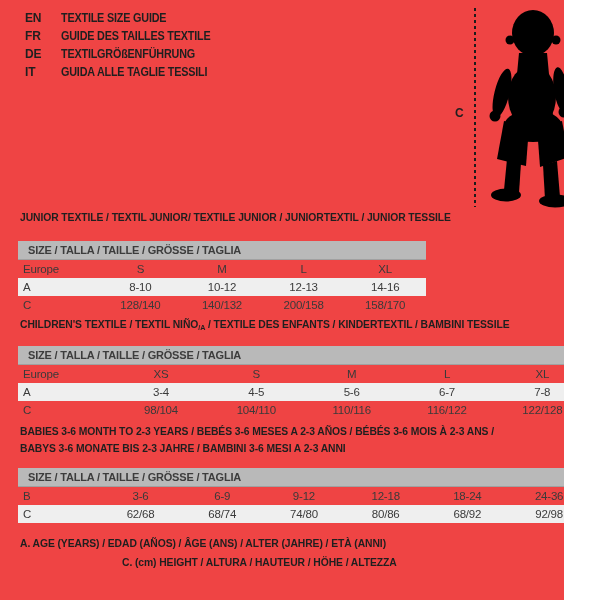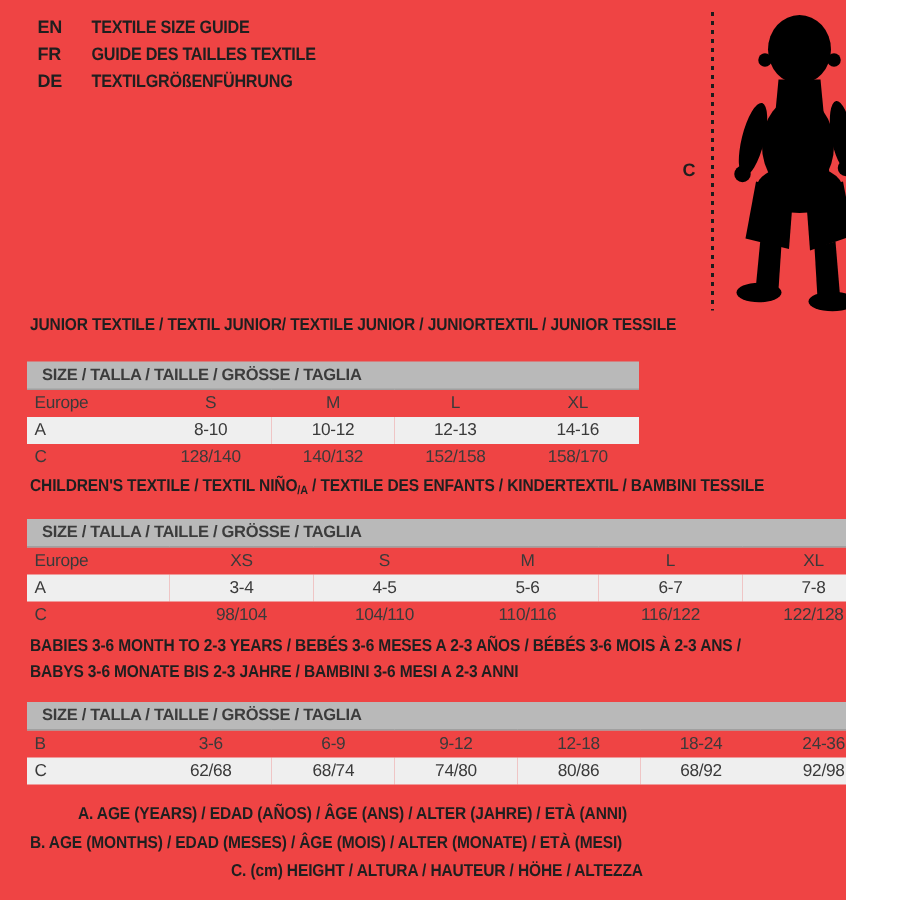--- a/index.html
+++ b/index.html
@@ -58,20 +58,24 @@
         <span class="lang-code">EN</span>
         <span class="lang-label cond">TEXTILE SIZE GUIDE</span>
       </div>
       <div class="lang-row">
         <span class="lang-code">FR</span>
         <span class="lang-label cond">GUIDE DES TAILLES TEXTILE</span>
       </div>
       <div class="lang-row">
         <span class="lang-code">DE</span>
         <span class="lang-label cond">TEXTILGRÖßENFÜHRUNG</span>
+      </div>
+      <div class="lang-row">
+        <span class="lang-code">IT</span>
+        <span class="lang-label cond">GUIDA ALLE TAGLIE TESSILI</span>
       </div>
     </div>
 
   <div class="dash-line"></div>
   <div class="height-label">C</div>
   <svg class="baby" width="102" height="200" viewBox="0 0 102 200" fill="#000">
     <ellipse cx="50" cy="24" rx="21" ry="23"></ellipse>
     <circle cx="27" cy="31" r="4.5"></circle>
     <circle cx="73" cy="31" r="4.5"></circle>
     <path d="M36,44 L64,44 L71,118 L29,118 Z"></path>
@@ -109,21 +113,21 @@
             <td class="lab">A</td>
             <td class="val">8-10</td>
             <td class="val">10-12</td>
             <td class="val">12-13</td>
             <td class="val">14-16</td>
           </tr>
           <tr>
             <td class="lab">C</td>
             <td class="val">128/140</td>
             <td class="val">140/132</td>
-            <td class="val">152/158</td>
+            <td class="val">200/158</td>
             <td class="val">158/170</td>
           </tr>
         </tbody>
       </table>
     </div>
 
   <div class="section-title" id="title-children">
     <span class="cond"><span>CHILDREN'S TEXTILE / TEXTIL NIÑO</span><span class="subA">/A</span><span> / TEXTILE DES ENFANTS / KINDERTEXTIL / BAMBINI TESSILE</span></span>
   </div>
   <div class="tbl" id="tbl-children">
@@ -187,17 +191,16 @@
             <td class="val">80/86</td>
             <td class="val">68/92</td>
             <td class="val">92/98</td>
           </tr>
         </tbody>
       </table>
     </div>
 
   <div class="notes">
       <div class="note"><span class="cond">A. AGE (YEARS) / EDAD (AÑOS) / ÂGE (ANS) / ALTER (JAHRE) / ETÀ (ANNI)</span></div>
-      <div class="note"><span class="cond">B. AGE (MONTHS) / EDAD (MESES) / ÂGE (MOIS) / ALTER (MONATE) / ETÀ (MESI)</span></div>
       <div class="note"><span class="cond">C. (cm) HEIGHT / ALTURA / HAUTEUR / HÖHE / ALTEZZA</span></div>
     </div>
 
 </div>
 
 </body></html>

